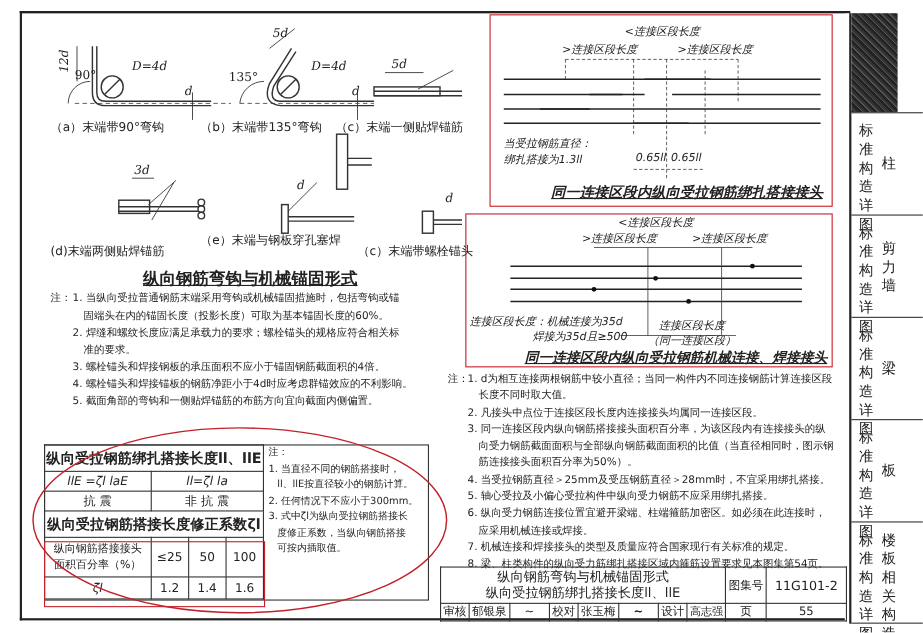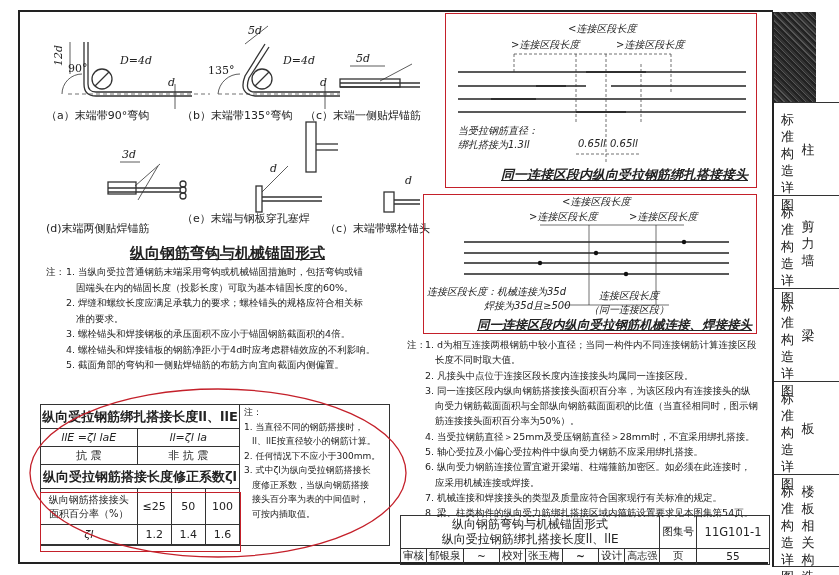--- a/index.html
+++ b/index.html
@@ -229,37 +229,36 @@
   </table>
 <div class="redbox" style="left:40px;top:492px;width:201px;height:60px"></div>
 
 <div class="abs" style="left:244px;top:405px">
   <div class="note" style="font-size:9px;line-height:14.5px">注：</div>
   <div class="note" style="font-size:9px;line-height:14.5px">1. 当直径不同的钢筋搭接时，</div>
   <div class="note" style="font-size:9px;line-height:14.5px;padding-left:8px">ll、llE按直径较小的钢筋计算。</div>
   <div class="note" style="font-size:9px;line-height:14.5px">2. 任何情况下不应小于300mm。</div>
   <div class="note" style="font-size:9px;line-height:14.5px">3. 式中ζl为纵向受拉钢筋搭接长</div>
   <div class="note" style="font-size:9px;line-height:14.5px;padding-left:8px">度修正系数，当纵向钢筋搭接</div>
-  <div class="note" style="font-size:9px;line-height:14.5px;padding-left:8px">接头百分率为表的中间值时，</div>
   <div class="note" style="font-size:9px;line-height:14.5px;padding-left:8px">可按内插取值。</div>
 </div>
 
 <svg class="abs" style="left:28px;top:385px" width="380" height="180">
   <ellipse cx="190" cy="88" rx="188" ry="84" fill="none" stroke="#c4202a" stroke-width="1.3"></ellipse>
 </svg>
 
 <table class="tb abs" style="left:400px;top:515px;width:370px;height:50px">
   <tbody>
       <tr style="height:32px">
     <td colspan="8" style="font-size:12px;line-height:15px">
       <div>纵向钢筋弯钩与机械锚固形式</div>
       <div>纵向受拉钢筋绑扎搭接长度ll、llE</div>
     </td>
     <td style="width:32px">图集号</td>
-    <td style="width:70px;font-size:11.5px">11G101-1</td>
+    <td style="width:70px;font-size:11.5px">11G101-2</td>
   </tr>
   <tr style="height:16px">
     <td>审核</td>
     <td>郁银泉</td>
     <td style="width:36px;font-style:italic">~</td>
     <td>校对</td>
     <td>张玉梅</td>
     <td style="width:36px;font-weight:bold">~</td>
     <td>设计</td>
     <td style="font-size:10px"><span>高志强</span></td>

